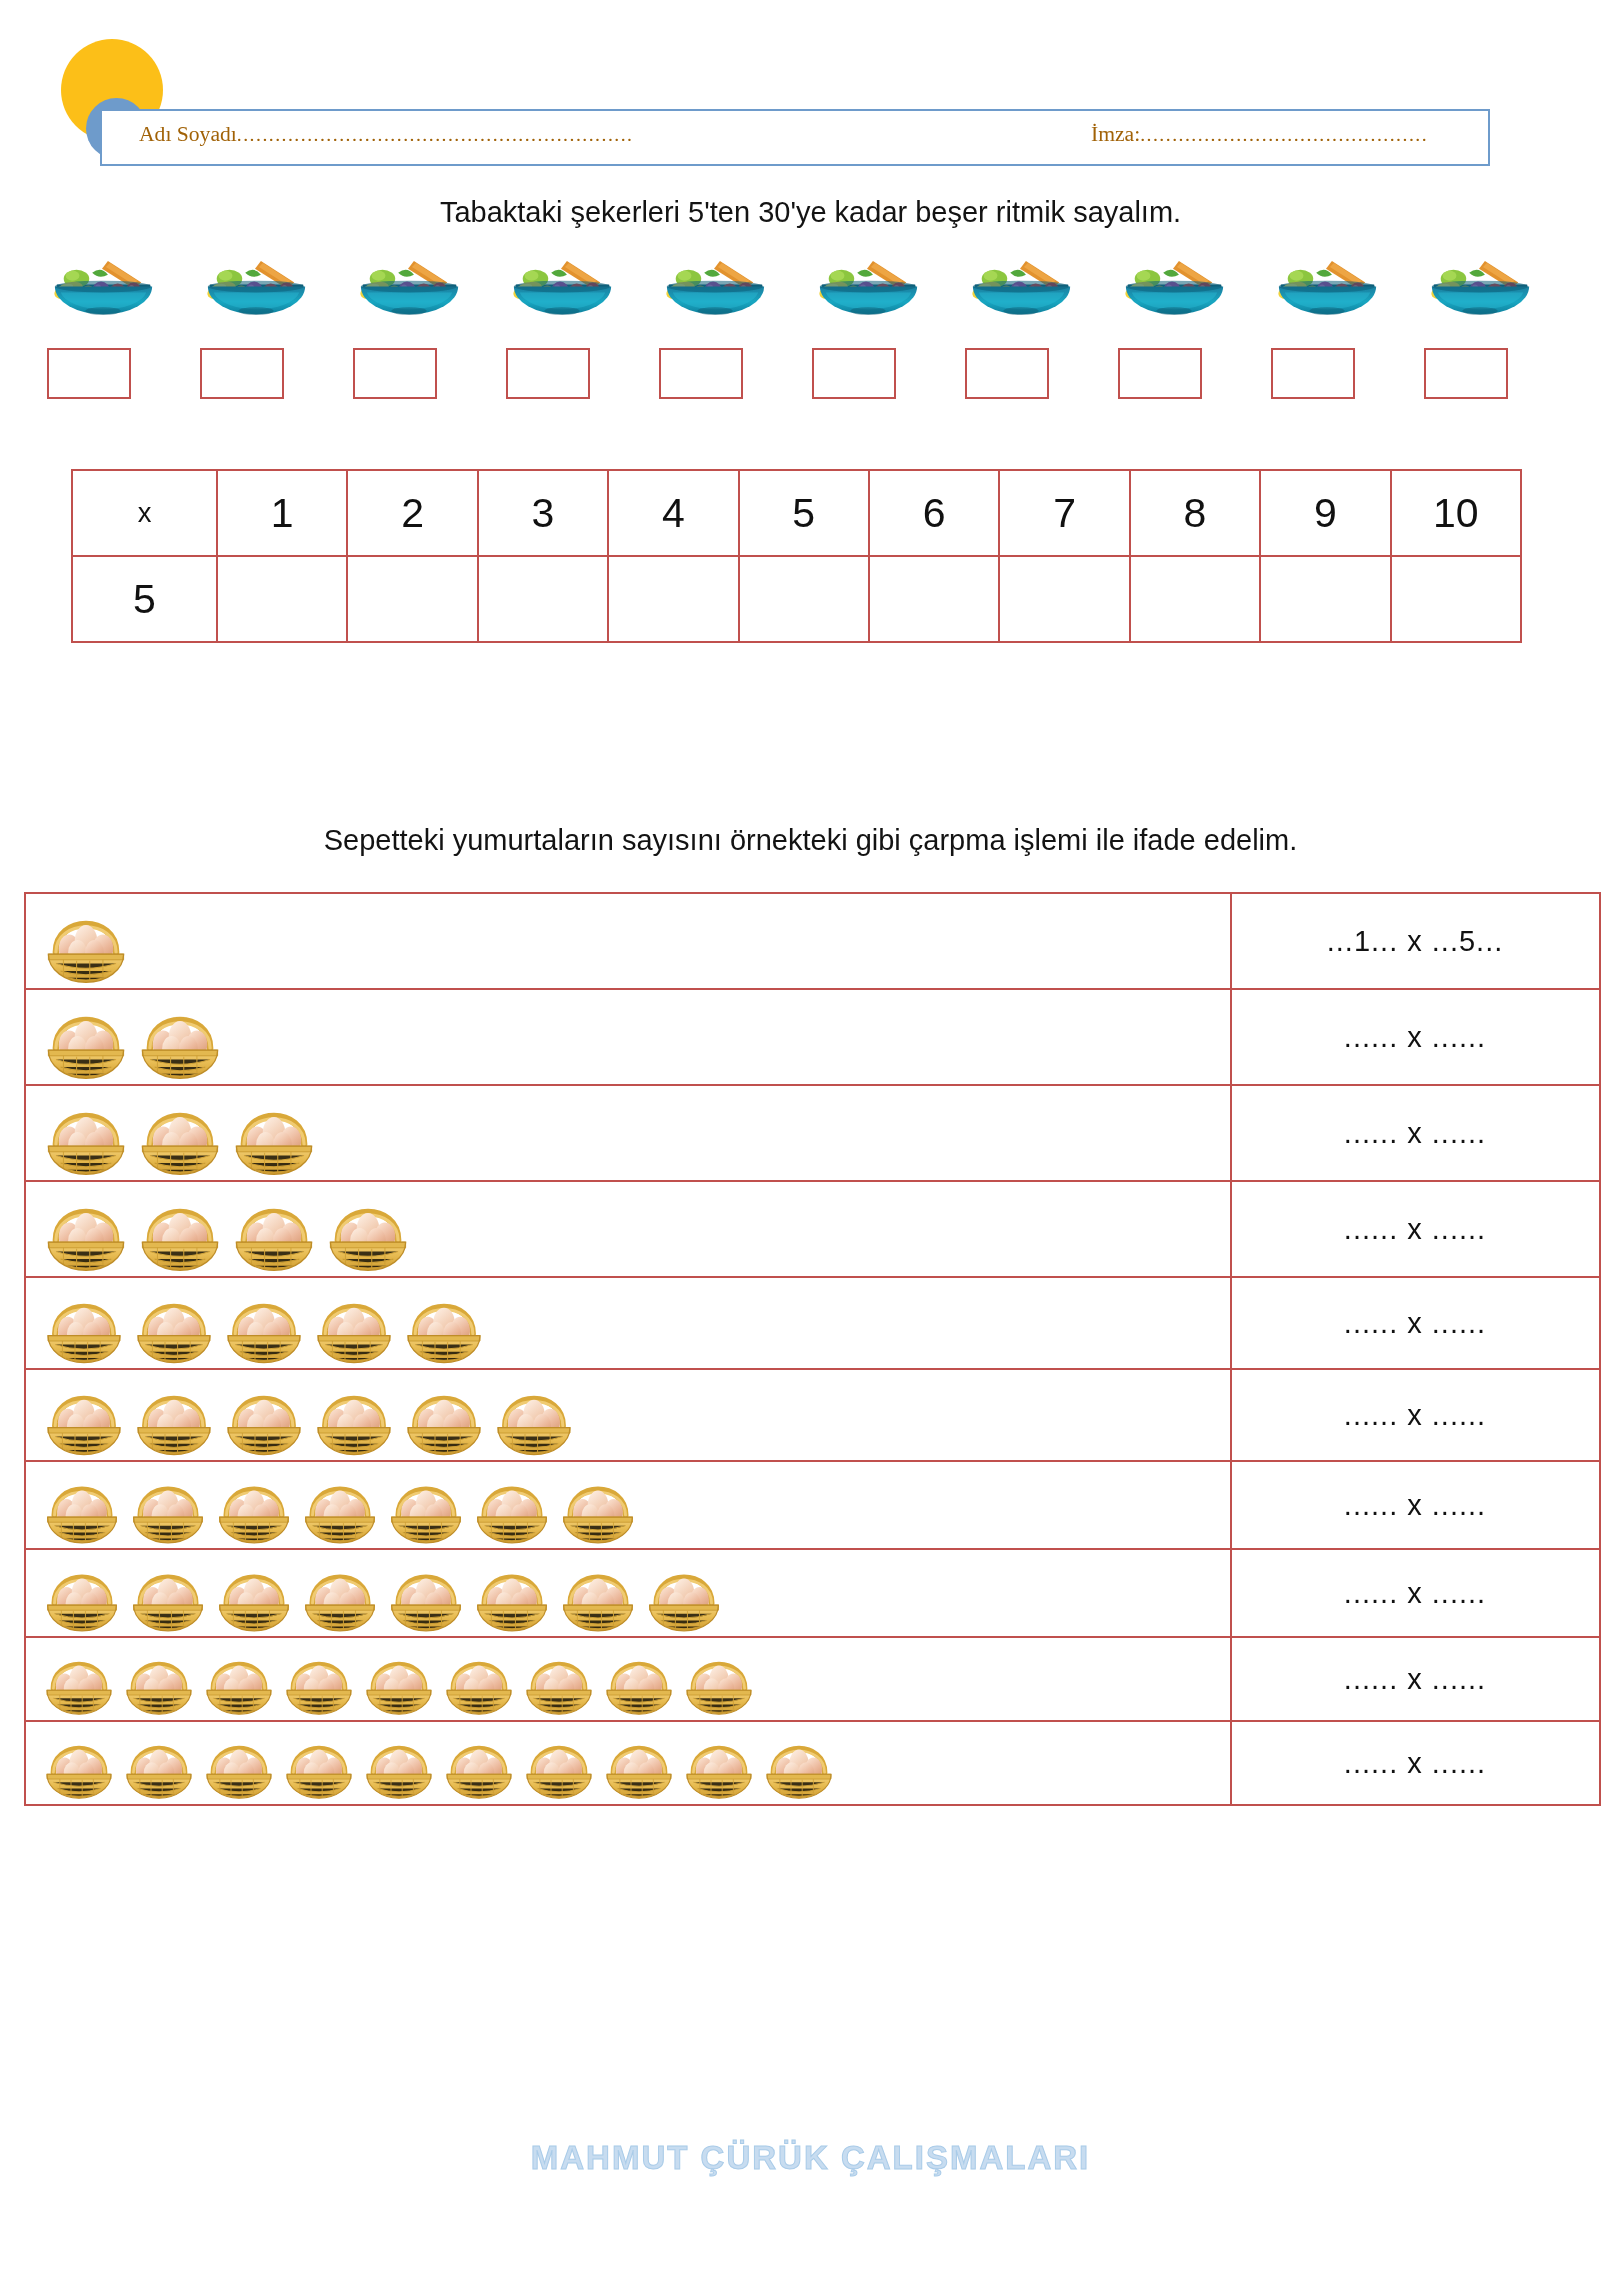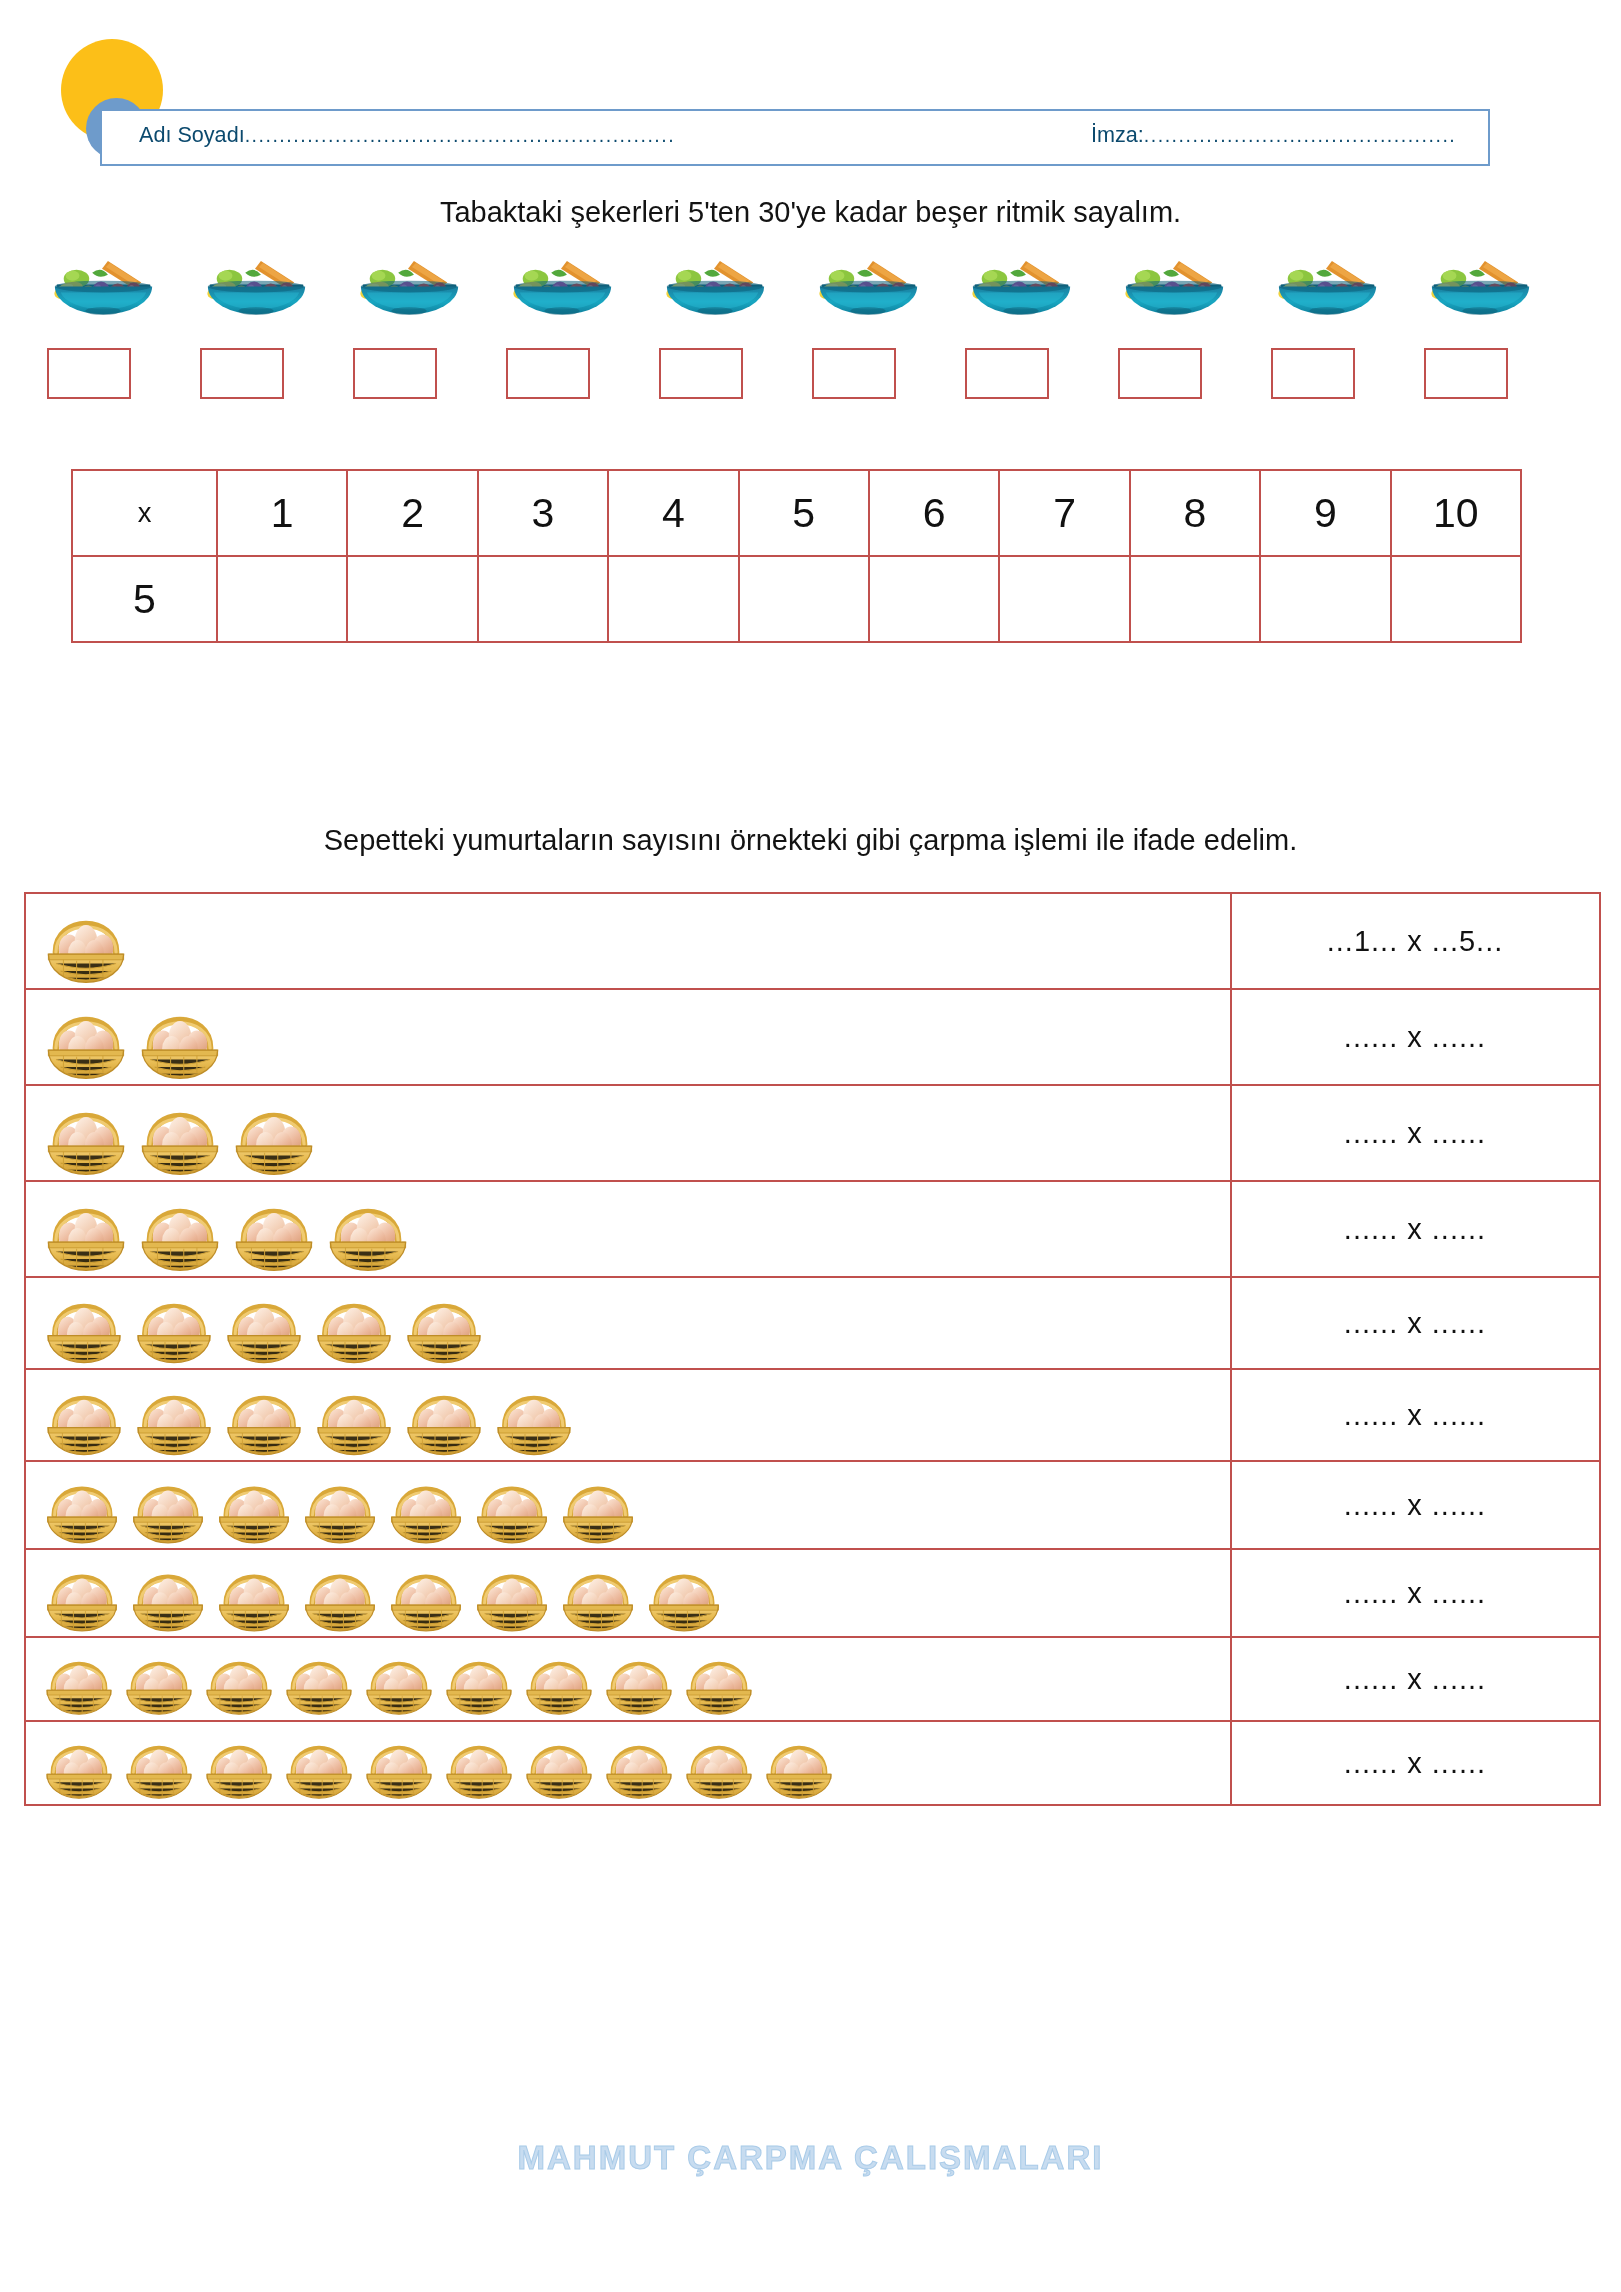--- a/index.html
+++ b/index.html
@@ -69,23 +69,23 @@
   }
   .name-inner {
     position: absolute;
     left: 0; top: 0;
     width: 100%; height: 100%;
   }
   .name-field {
     position: absolute;
     top: 11.8px;
     font-size: 21.6px;
-    color: #0c4a6e;
+    color: #a16207;
     white-space: nowrap;
-    font-family: Liberation Sans, sans-serif;
+    font-family: Liberation Serif, serif;
   }
   .name-field.left { left: 37px; }
   .name-field.right { left: 989px; }
   .dots-run {
     letter-spacing: 1.5px;
     font-size: 19.6px;
   }
 
   
   .instruction {
@@ -3124,14 +3124,14 @@
     <path d="M10,64 h80 a40,30 0 0 1 -80,0 z" fill="none" stroke="#BE8D28" stroke-width="1.4"></path>
   </svg>
             </span>
           </div>
         </td>
         <td class="ans-cell">...... x ......</td>
       </tr>
     </tbody>
 </table>
 
-<div id="footer-text">MAHMUT ÇARPMA ÇALIŞMALARI</div>
+<div id="footer-text">MAHMUT ÇÜRÜK ÇALIŞMALARI</div>
 
 
 </body></html>

